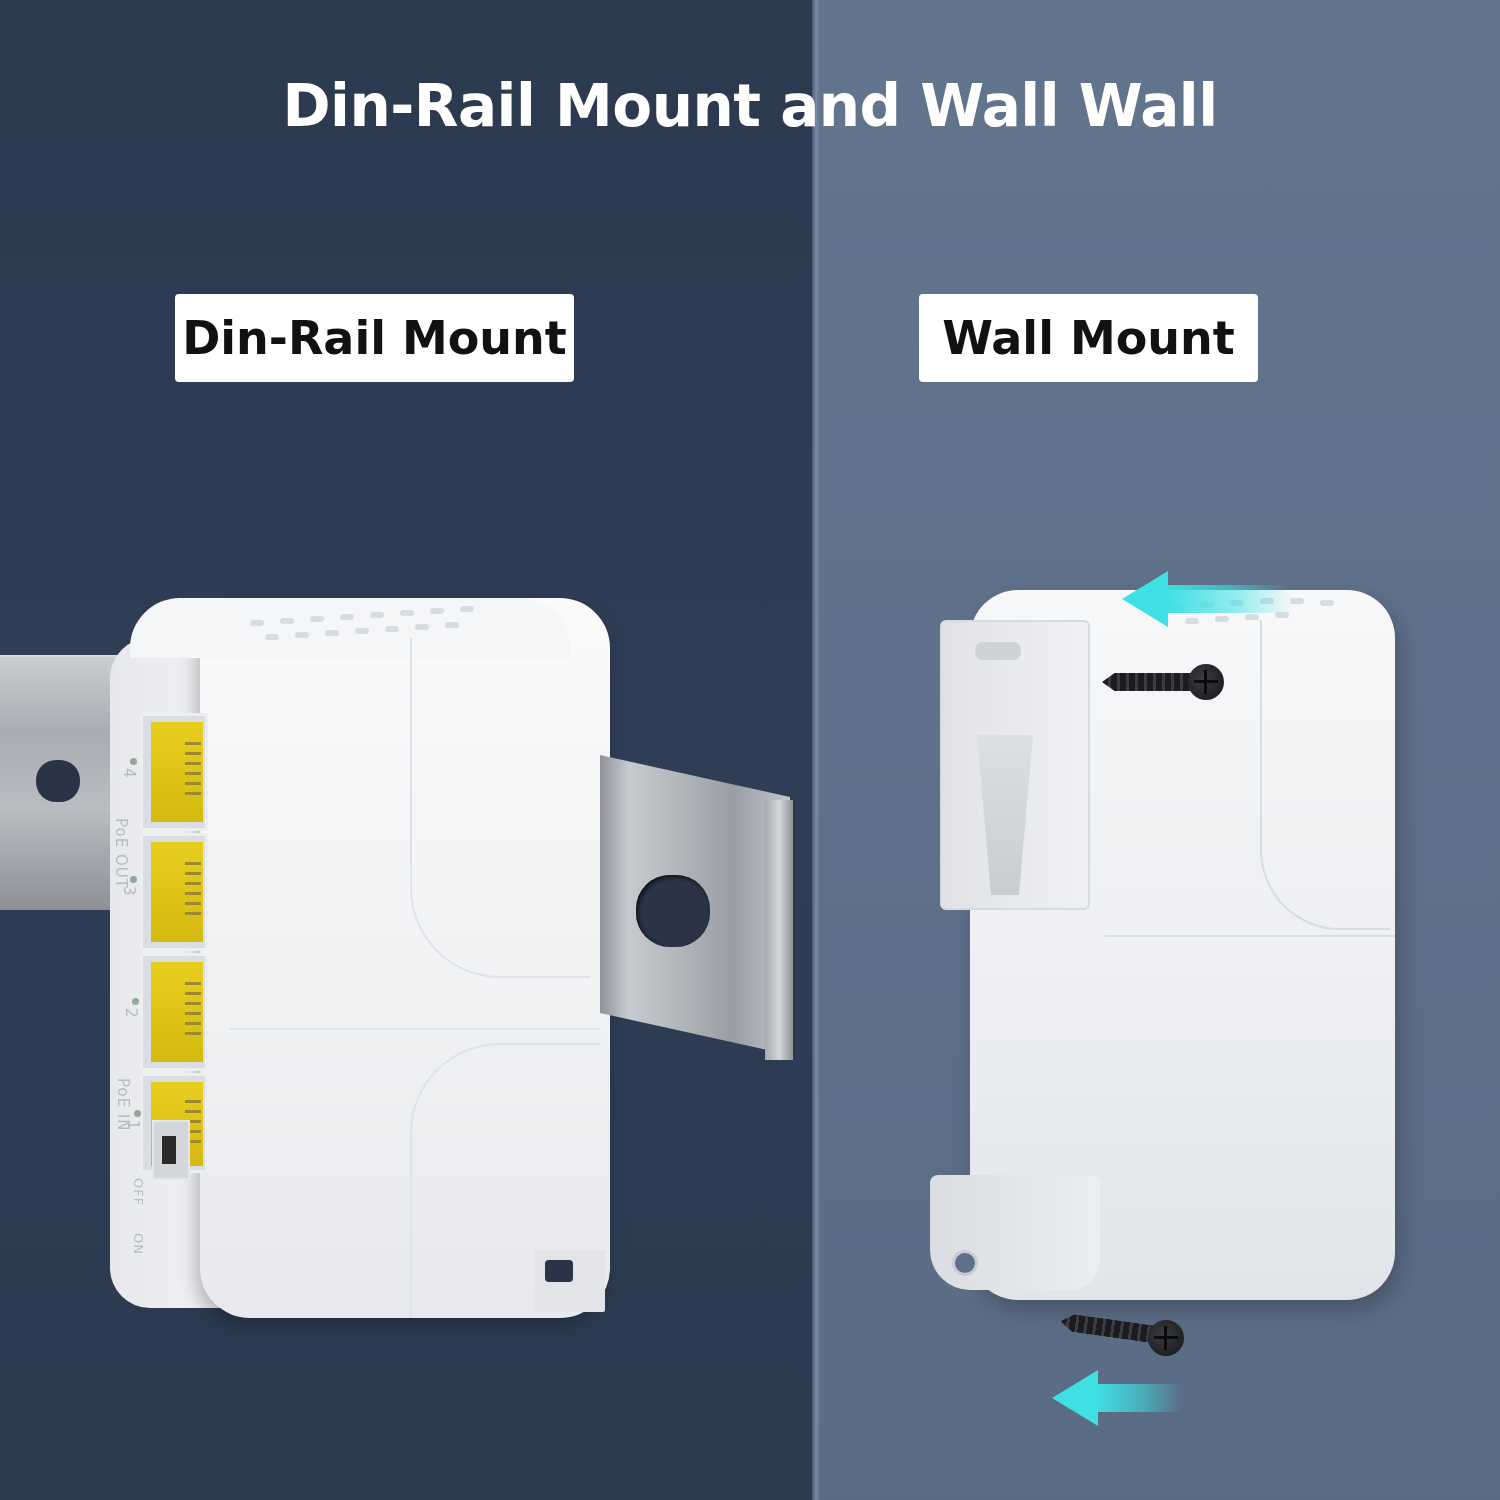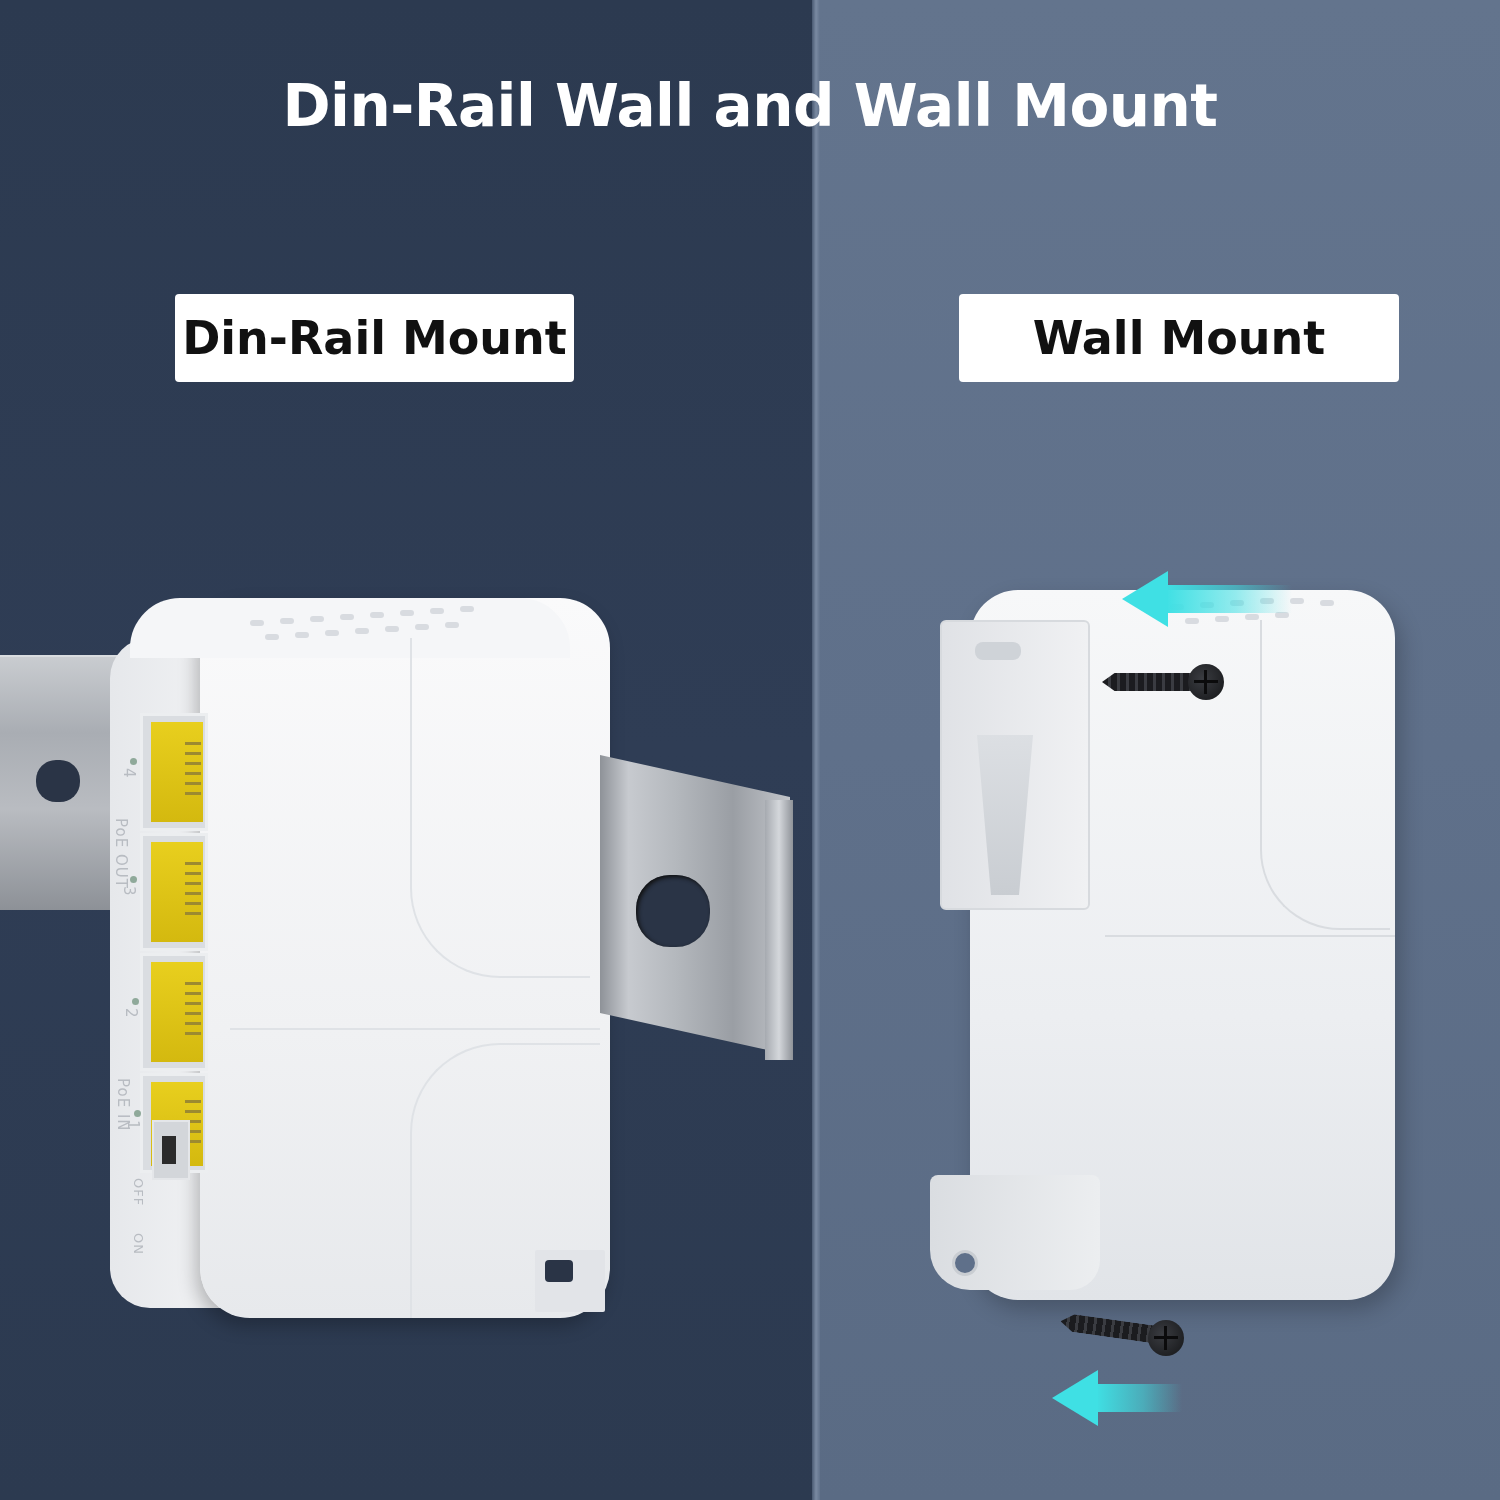--- a/index.html
+++ b/index.html
@@ -13,21 +13,21 @@
   .bg-edge { position: absolute; left: 812px; top: 0; width: 8px; height: 1500px;
     background: linear-gradient(90deg, #4a5a72, #7a8aa2, #62738c); }
 
   .title { position: absolute; top: 72px; left: 0; width: 1500px; text-align: center;
     color: #ffffff; font-size: 58px; font-weight: bold; letter-spacing: -0.5px; }
 
   .label-box { position: absolute; top: 294px; height: 88px; background: #ffffff;
     border-radius: 4px; display: flex; align-items: center; justify-content: center;
     color: #111111; font-size: 46px; font-weight: bold; }
   .label-left { left: 175px; width: 399px; }
-  .label-right { left: 959px; width: 440px; }
+  .label-right { left: 919px; width: 339px; }
 
   
   .rail-back { position: absolute; left: 0; top: 655px; width: 130px; height: 255px;
     background: linear-gradient(180deg, #c9ccd0 0%, #a9adb3 30%, #b9bcc1 60%, #8d9197 100%);
     border-top: 2px solid #d9dcdf; }
   .rail-back-slot { position: absolute; left: 36px; top: 760px; width: 44px; height: 42px;
     background: #2a3446; border-radius: 20px; }
   .rail-front { position: absolute; left: 600px; top: 755px; width: 190px; height: 300px;
     background: linear-gradient(90deg, #8e9298 0%, #c7cacf 15%, #b4b8bd 40%, #9a9ea4 70%, #c2c5ca 100%);
     clip-path: polygon(0 0, 100% 14%, 100% 100%, 0 86%); }
@@ -101,21 +101,21 @@
   .arrow-shaft { position: absolute; left: 44px; top: 14px; height: 28px;
     background: linear-gradient(90deg, #3fe0e4 0%, rgba(63,224,228,0.55) 55%, rgba(63,224,228,0) 100%); }
 </style>
 </head>
 <body>
 
 <div class="bg-left"></div>
 <div class="bg-right"></div>
 <div class="bg-edge"></div>
 
-<div class="title">Din-Rail Wall and Wall Mount</div>
+<div class="title">Din-Rail Mount and Wall Wall</div>
 
 <div class="label-box label-left">Din-Rail Mount</div>
 <div class="label-box label-right">Wall Mount</div>
 
 <div class="rail-back"></div>
 <div class="rail-back-slot"></div>
 
 <div class="device-left">
   <div class="dev-side"></div>
   <div class="dev-body"></div>

